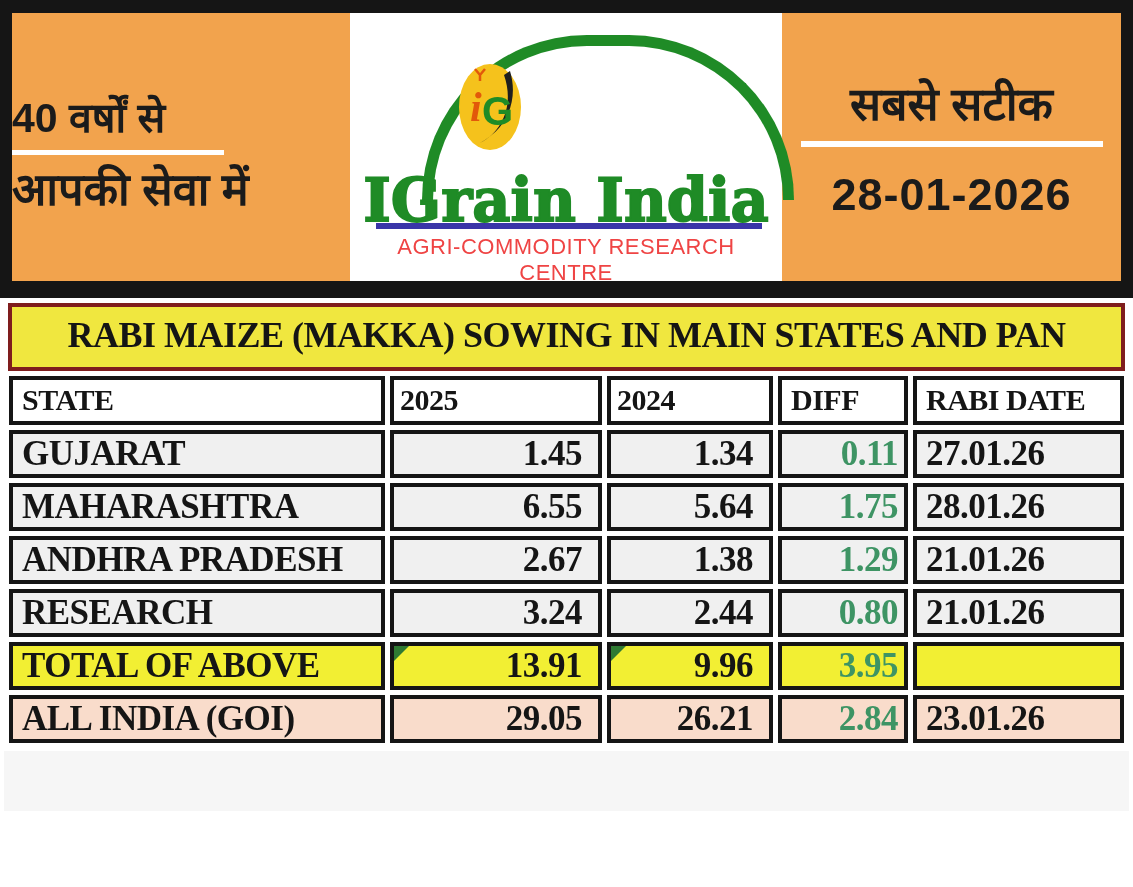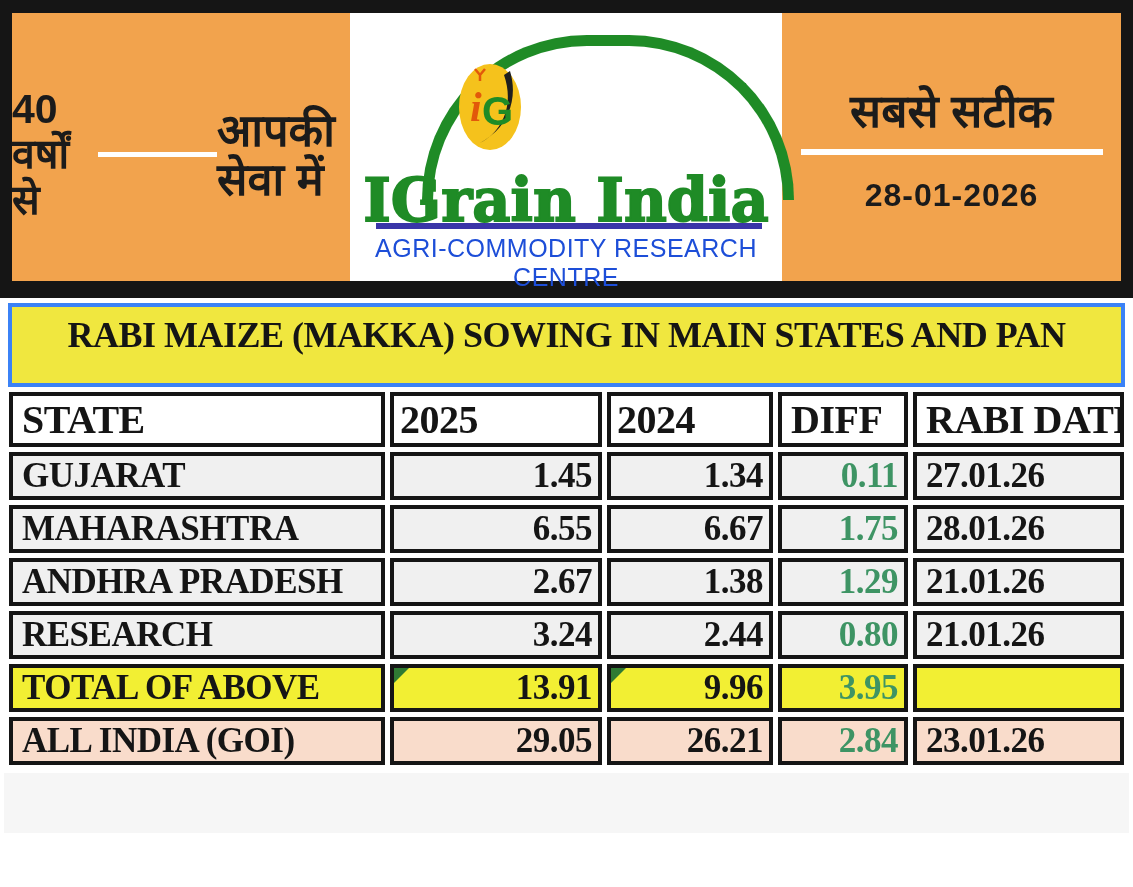--- a/index.html
+++ b/index.html
@@ -18,21 +18,21 @@
     background:#151515;
     padding:13px 12px 17px 12px;
   }
   .banner {
     display:flex;
     height:100%;
     background:#F2A34D;
   }
   .banner-left {
     width:338px;
-    display:flex; flex-direction:row; align-items:center; justify-content:center;
+    display:flex; flex-direction:column; align-items:flex-start; justify-content:center;
     padding-top:16px;
   }
   .hindi {
     font-family:"Liberation Sans", sans-serif;
     font-weight:bold; color:#1b1b1b; line-height:1.1;
   }
   .banner-left .hindi-top { font-size:41px; }
   .banner-left .rule { width:212px; height:5px; background:#ffffff; margin:9px 0 10px; }
   .banner-left .hindi-bottom { font-size:45px; }
 
@@ -61,49 +61,49 @@
     margin-top:26px;
   }
   .blue-rule {
     position:absolute; left:26px; top:210px;
     width:386px; height:6px; background:#3A35A8;
   }
   .centre-subtitle {
     position:absolute; left:0; top:221px; width:100%;
     text-align:center;
     font-family:"Liberation Sans", sans-serif;
-    font-size:25px; font-weight:500; color:#1d4ed8;
+    font-size:22px; font-weight:500; color:#ef4444;
     letter-spacing:0.5px;
   }
 
   .banner-right {
     flex:1;
     display:flex; flex-direction:column; align-items:center; justify-content:center;
     padding-top:6px;
   }
   .banner-right .hindi-top { font-size:46px; }
   .banner-right .rule { width:302px; height:6px; background:#ffffff; margin:12px 0 22px; }
   .date-text {
     font-family:"Liberation Sans", sans-serif;
-    font-weight:bold; font-size:32px; color:#1b1b1b;
+    font-weight:bold; font-size:45px; color:#1b1b1b;
     letter-spacing:1px;
   }
 
   
   .table-section { background:#ffffff; padding:2px 4px 0 4px; }
   .title-block {
     margin:3px 4px 0 4px;
     background:#F0E73F;
-    border:4px solid #3b82f6;
+    border:4px solid #7f1d1d;
     text-align:center;
     font-weight:bold;
     font-size:36px;
     line-height:1.32;
     letter-spacing:-0.5px;
-    padding:5px 2px 23px;
+    padding:5px 2px 7px;
   }
   table.data {
     width:1125px;
     table-layout:fixed;
     border-collapse:separate;
     border-spacing:5px;
     margin-left:0px;
   }
   col.c-state { width:376px; }
   col.c-2025  { width:212px; }
@@ -116,23 +116,23 @@
     height:47px;
     font-weight:bold;
     font-size:35px;
     letter-spacing:-0.5px;
     background:#F0F0F0;
     padding:0 6px;
     position:relative;
     white-space:nowrap;
     overflow:hidden;
   }
-  tr.head td { background:#ffffff; height:49px; font-size:40px; }
+  tr.head td { background:#ffffff; height:49px; font-size:30px; }
   td.al { text-align:left; padding-left:9px; }
-  td.ar { text-align:right; padding-right:6px;font-family:Liberation Serif, serif; }
+  td.ar { text-align:right; padding-right:16px;font-family:Liberation Serif, serif; }
   td.ac { text-align:left; }
   td.diff { color:#3E9464; text-align:right; }
   tr.total td { background:#F2EF33;margin-top:40px; }
   tr.allindia td { background:#F9DCCB; }
   td.flag::before {
     content:"";
     position:absolute; top:0; left:0;
     border-top:15px solid #2F7A33;
     border-right:15px solid transparent;
   }
@@ -198,21 +198,21 @@
     <tr>
       <td class="al">GUJARAT</td>
       <td class="ar">1.45</td>
       <td class="ar">1.34</td>
       <td class="diff">0.11</td>
       <td class="al">27.01.26</td>
     </tr>
     <tr>
       <td class="al">MAHARASHTRA</td>
       <td class="ar">6.55</td>
-      <td class="ar">6.67</td>
+      <td class="ar">5.64</td>
       <td class="diff">1.75</td>
       <td class="al">28.01.26</td>
     </tr>
     <tr>
       <td class="al">ANDHRA PRADESH</td>
       <td class="ar">2.67</td>
       <td class="ar">1.38</td>
       <td class="diff">1.29</td>
       <td class="al">21.01.26</td>
     </tr>

